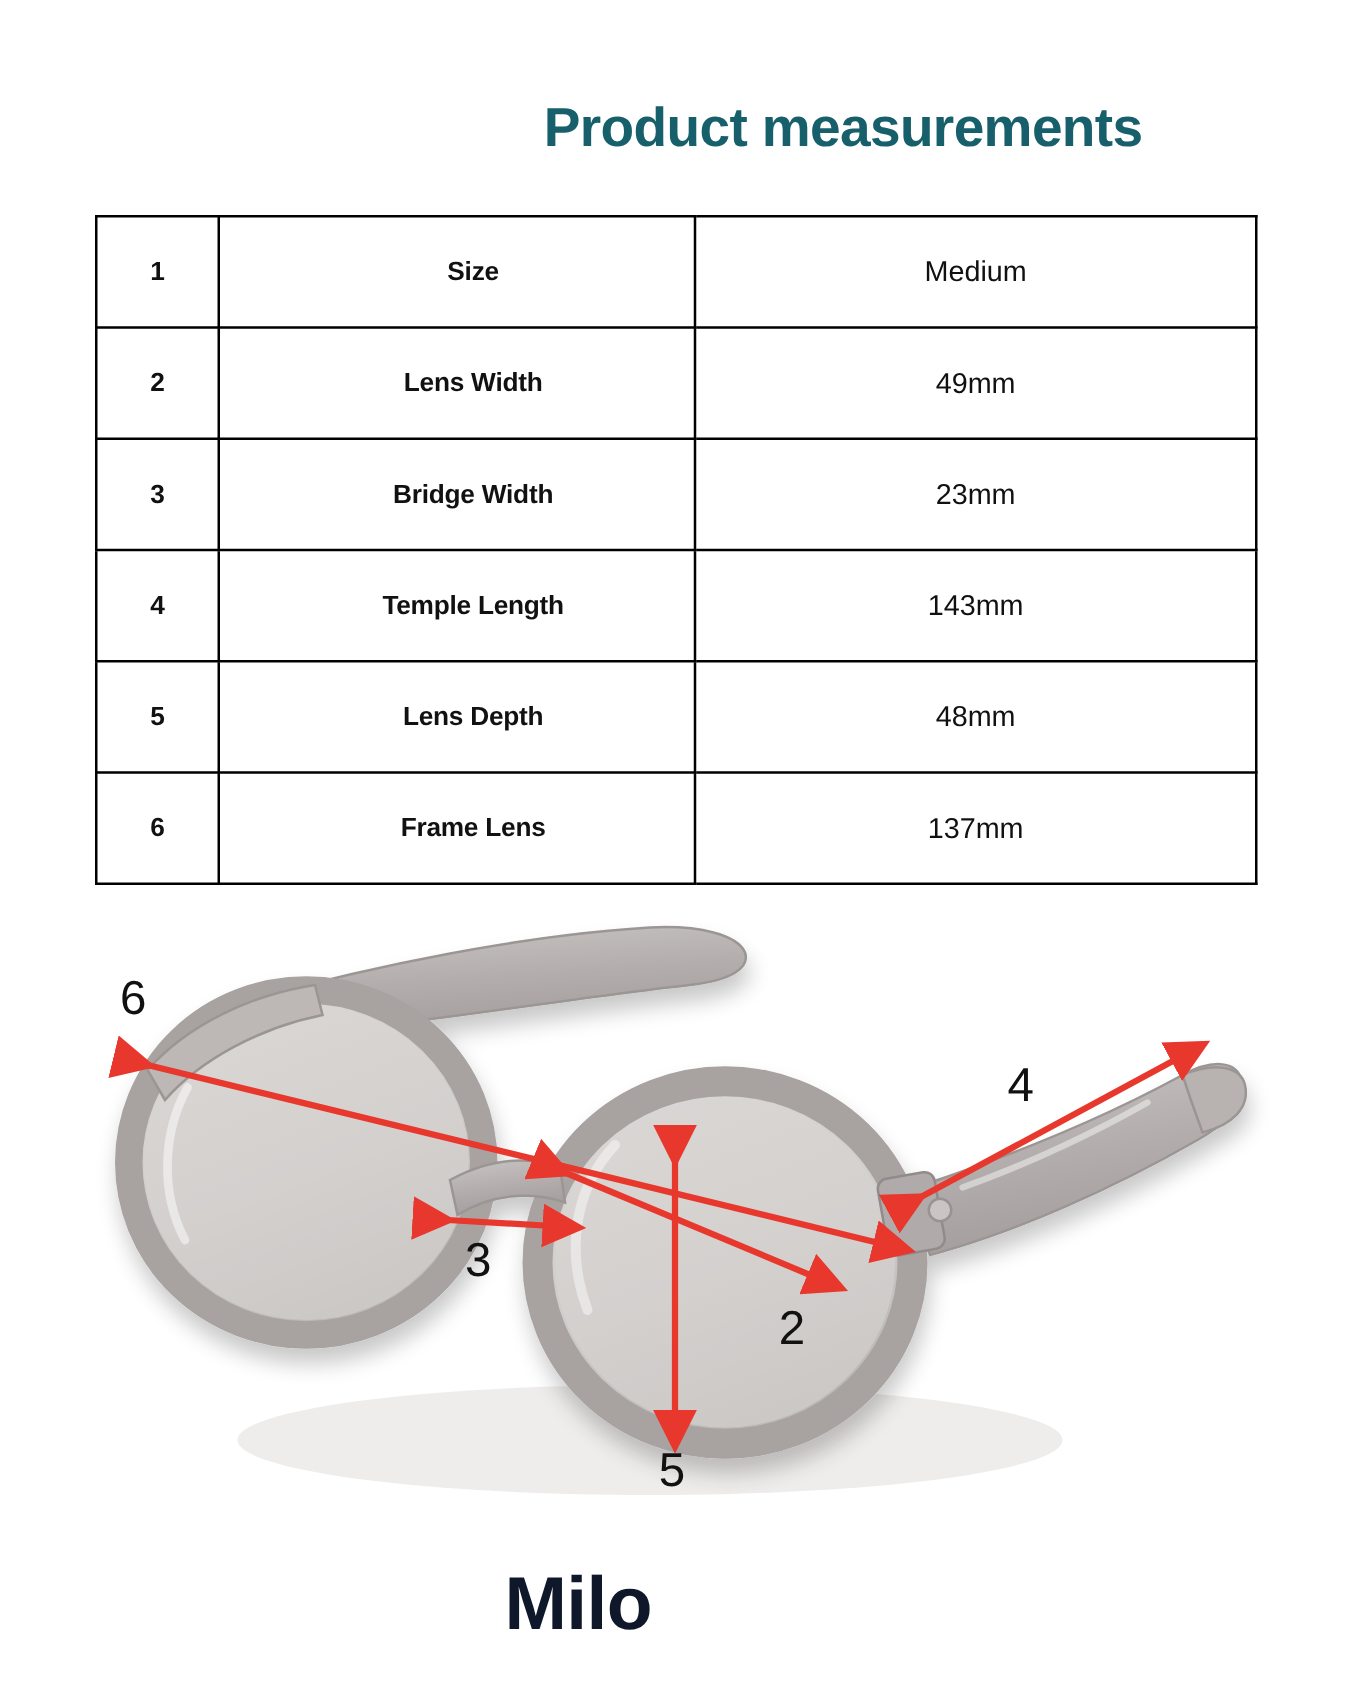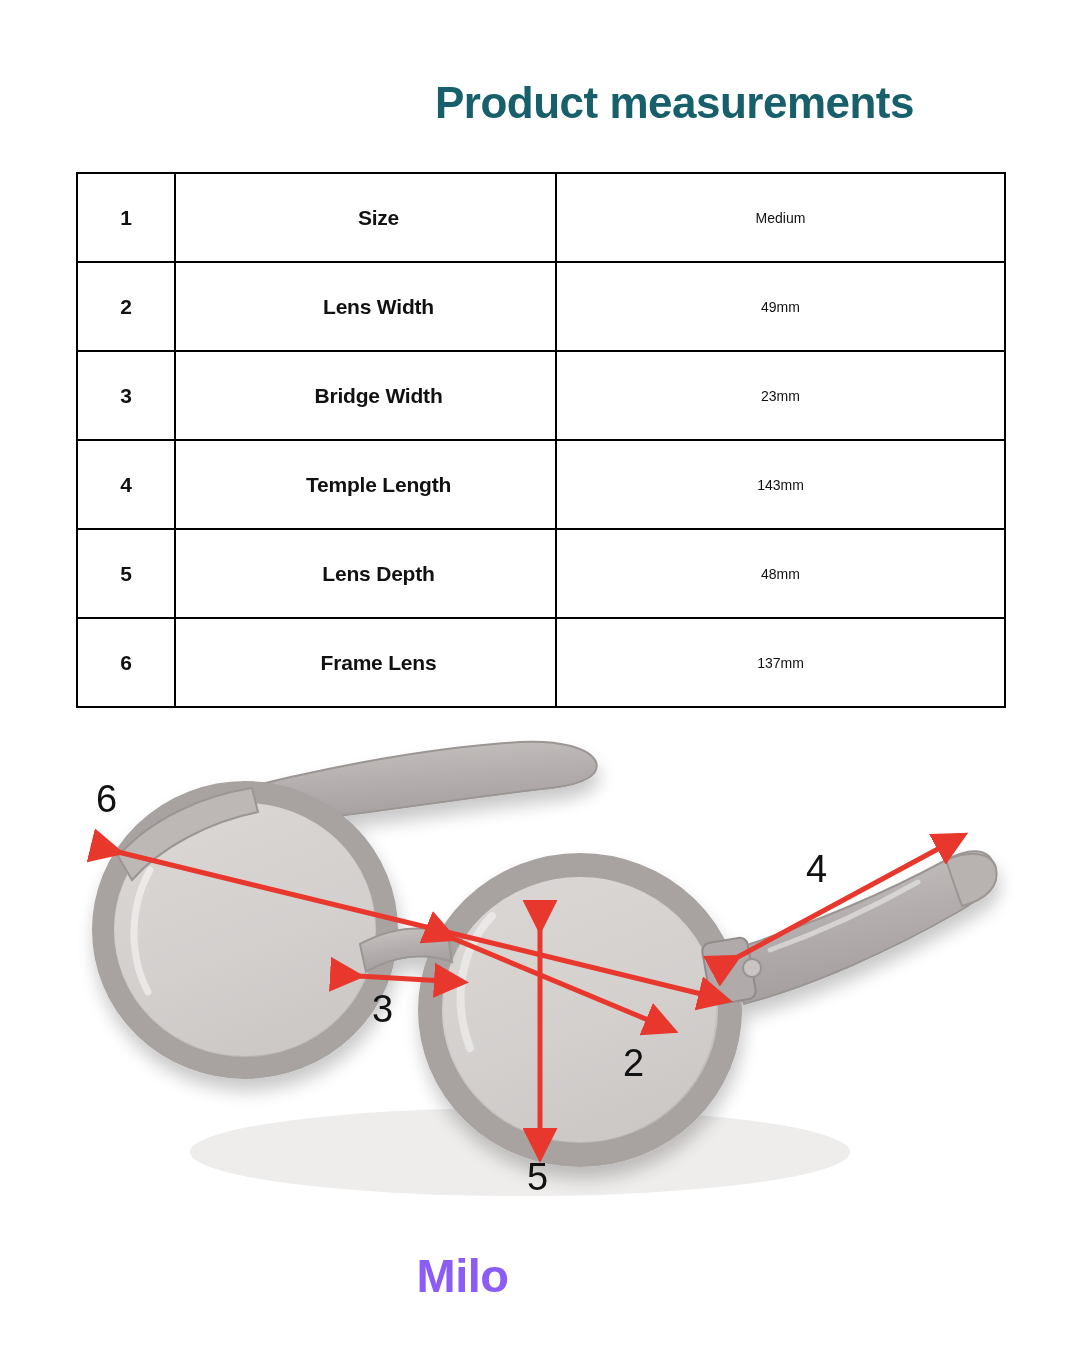--- a/index.html
+++ b/index.html
@@ -54,21 +54,21 @@
   .col-label {
     width: 353px;
     text-align: center;
     padding-left: 26px !important;
     font-size: 21px;
     font-weight: bold;
     letter-spacing: -0.2px;
   }
   .col-value {
     text-align: center;
-    font-size: 14px;
+    font-size: 23px;
     font-weight: normal;
   }
 
   
   .illustration {
     position: absolute;
     top: 700px;
     left: 0;
     width: 1080px;
     height: 540px;
@@ -91,24 +91,24 @@
   .c2 { left: 623px; top: 342px; }
   .c5 { left: 527px; top: 456px; }
 
   
   .product-name {
     position: absolute;
     top: 1248px;
     left: 0;
     width: 925px;
     text-align: center;
-    font-size: 47px;
+    font-size: 60px;
     font-weight: bold;
     letter-spacing: -0.5px;
-    color: #8b5cf6;
+    color: #0f172a;
   }
 </style>
 </head>
 <body>
 
 <div class="page-title">Product measurements</div>
 
 <table class="measure-table">
   <tbody>
     <tr>

